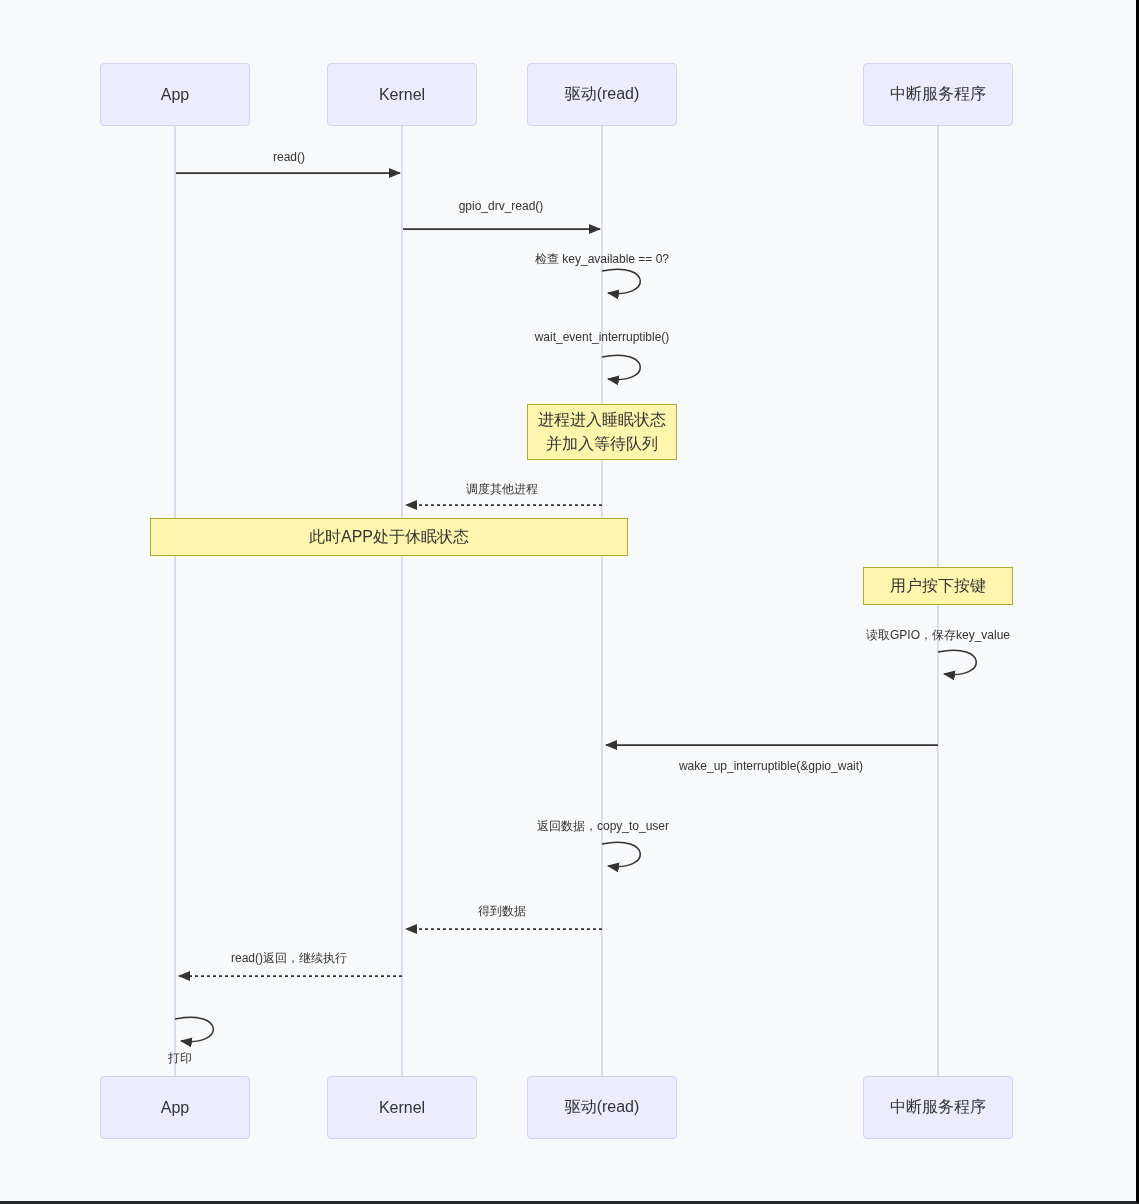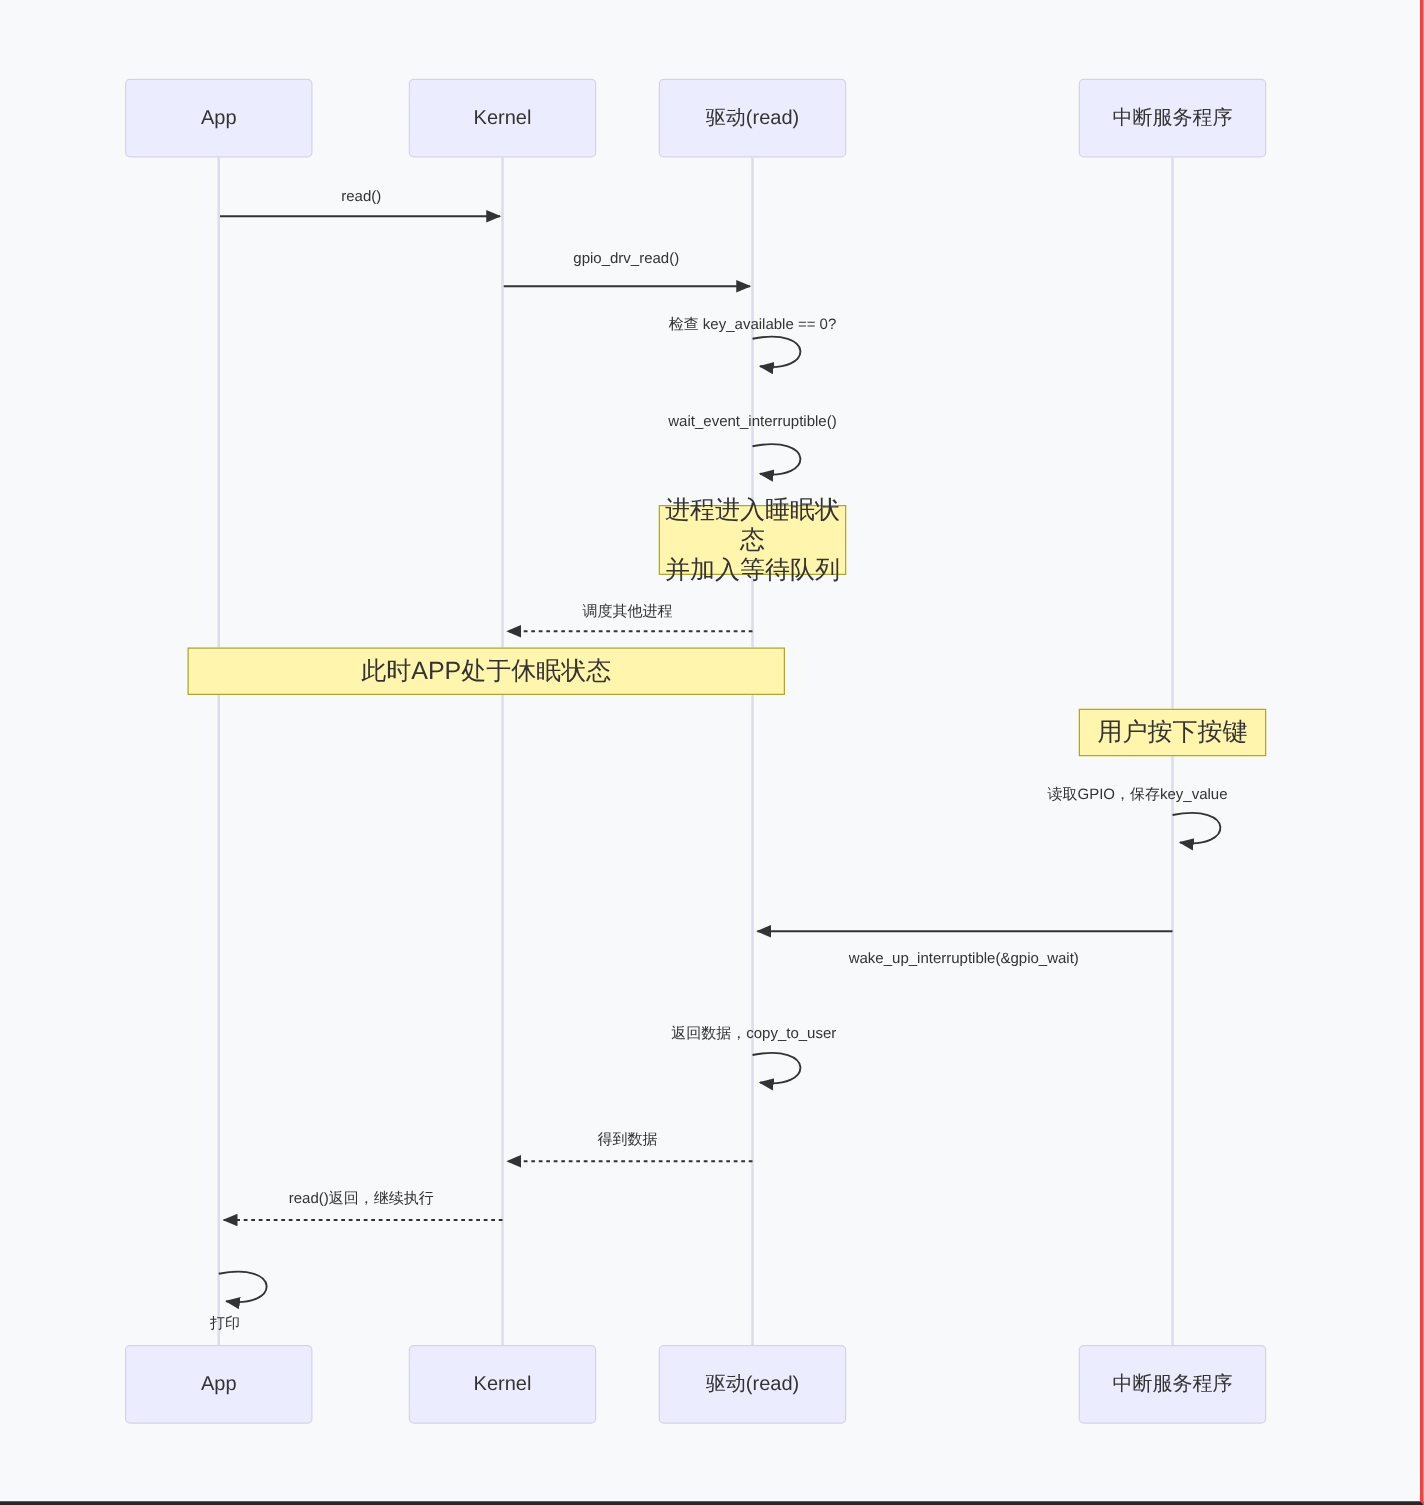--- a/index.html
+++ b/index.html
@@ -4,21 +4,21 @@
 <style>
   * { margin: 0; padding: 0; box-sizing: border-box; }
   html, body { background: #f8f9fa; }
   body { font-family: "Liberation Sans", "DejaVu Sans", sans-serif; color: #333333; }
 
   .stage {
     position: relative;
     width: 1139px;
     height: 1204px;
     background: #f8f9fa;
-    border-right: 3px solid #ef4444;
+    border-right: 3px solid #000000;
     border-bottom: 3px solid #25272b;
     overflow: hidden;
   }
 
   .links {
     position: absolute;
     left: 0; top: 0;
     width: 1139px; height: 1204px;
     pointer-events: none;
   }
@@ -56,21 +56,21 @@
 
   .note {
     position: absolute;
     background: #fff5ad;
     border: 1.5px solid #aaaa33;
     display: flex;
     flex-direction: column;
     align-items: center;
     justify-content: center;
     text-align: center;
-    font-size: 20px;
+    font-size: 16px;
     line-height: 24px;
     color: #333333;
   }
 </style>
 </head>
 <body>
 
 <div class="stage">
 
   <div class="lifeline" style="left:174px"></div>
@@ -132,21 +132,21 @@
   </div>
   <div class="actor" style="left:863px; top:1076px">
     <span>中断服务程序</span>
   </div>
 
   <div class="msg" style="left:289px; top:147px">read()</div>
   <div class="msg" style="left:501px; top:196px">gpio_drv_read()</div>
   <div class="msg" style="left:602px; top:249px">检查 key_available == 0?</div>
   <div class="msg" style="left:602px; top:327px">wait_event_interruptible()</div>
   <div class="msg" style="left:502px; top:479px">调度其他进程</div>
-  <div class="msg" style="left:910px; top:625px">读取GPIO，保存key_value</div>
+  <div class="msg" style="left:938px; top:625px">读取GPIO，保存key_value</div>
   <div class="msg" style="left:771px; top:756px">wake_up_interruptible(&amp;gpio_wait)</div>
   <div class="msg" style="left:603px; top:816px">返回数据，copy_to_user</div>
   <div class="msg" style="left:502px; top:901px">得到数据</div>
   <div class="msg" style="left:289px; top:948px">read()返回，继续执行</div>
   <div class="msg" style="left:180px; top:1048px">打印</div>
 
   <div class="note" style="left:527px; top:404px; width:150px; height:56px">
     <span>进程进入睡眠状态</span>
     <span>并加入等待队列</span>
   </div>

